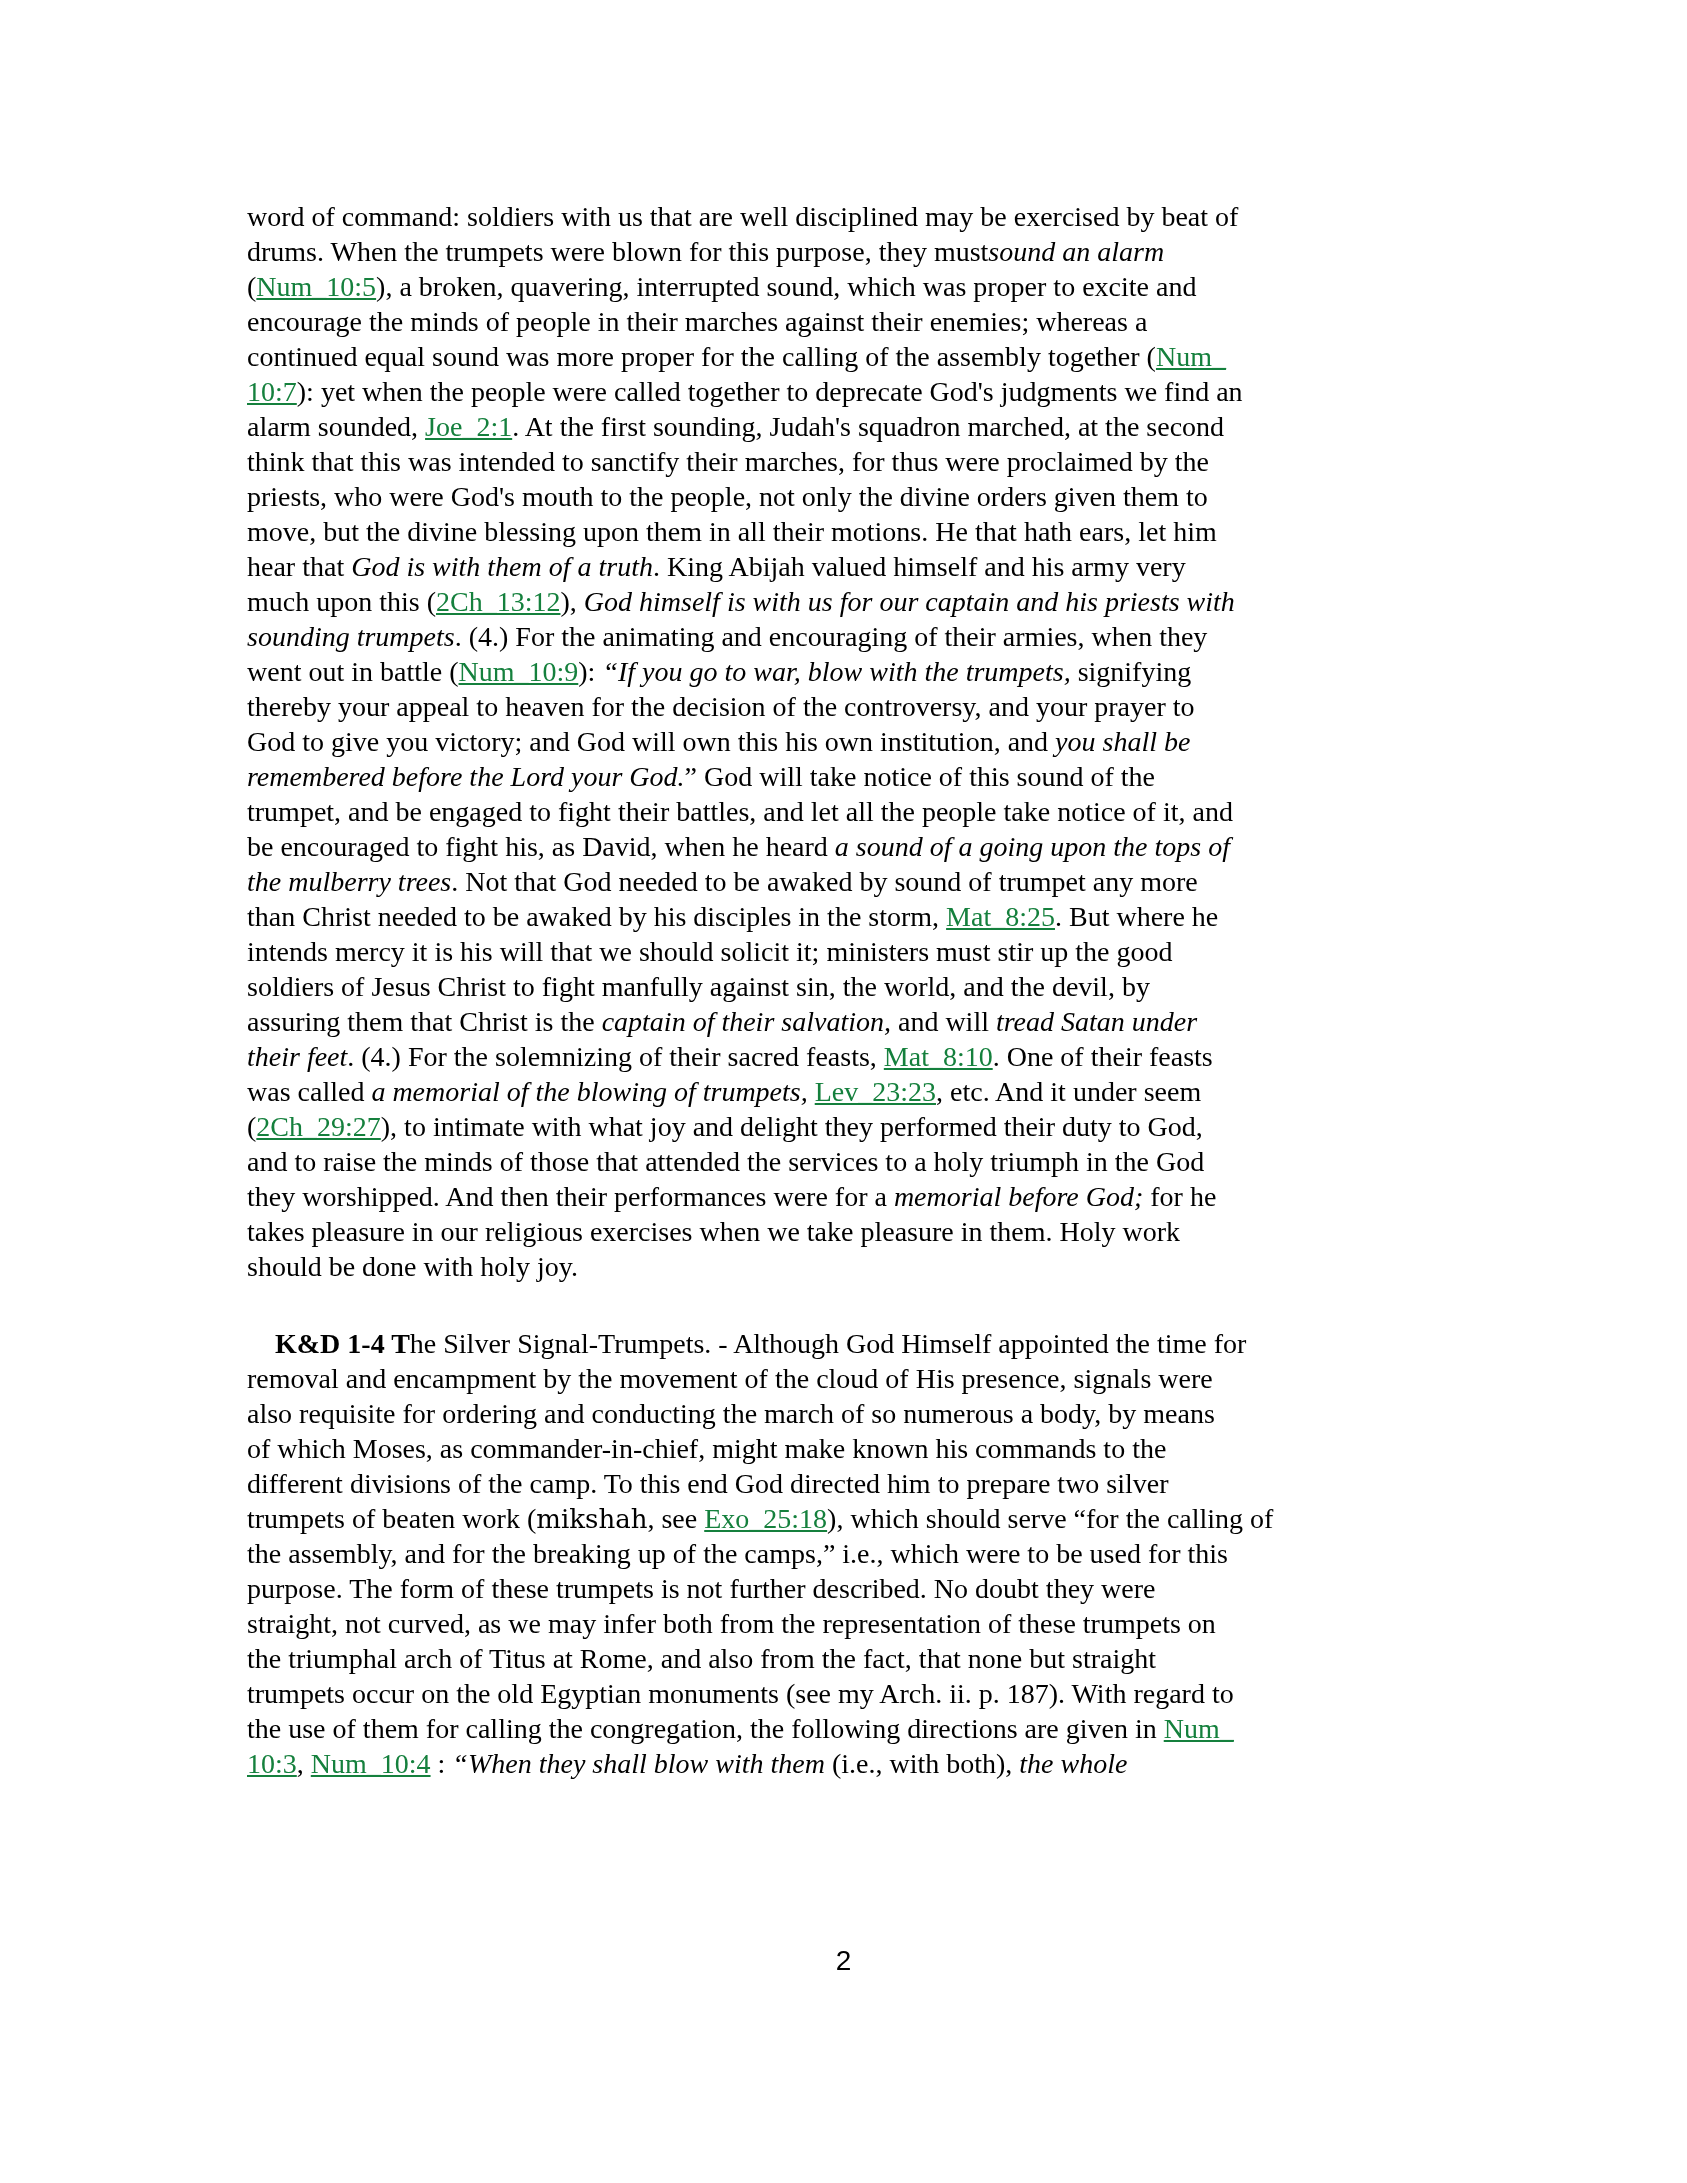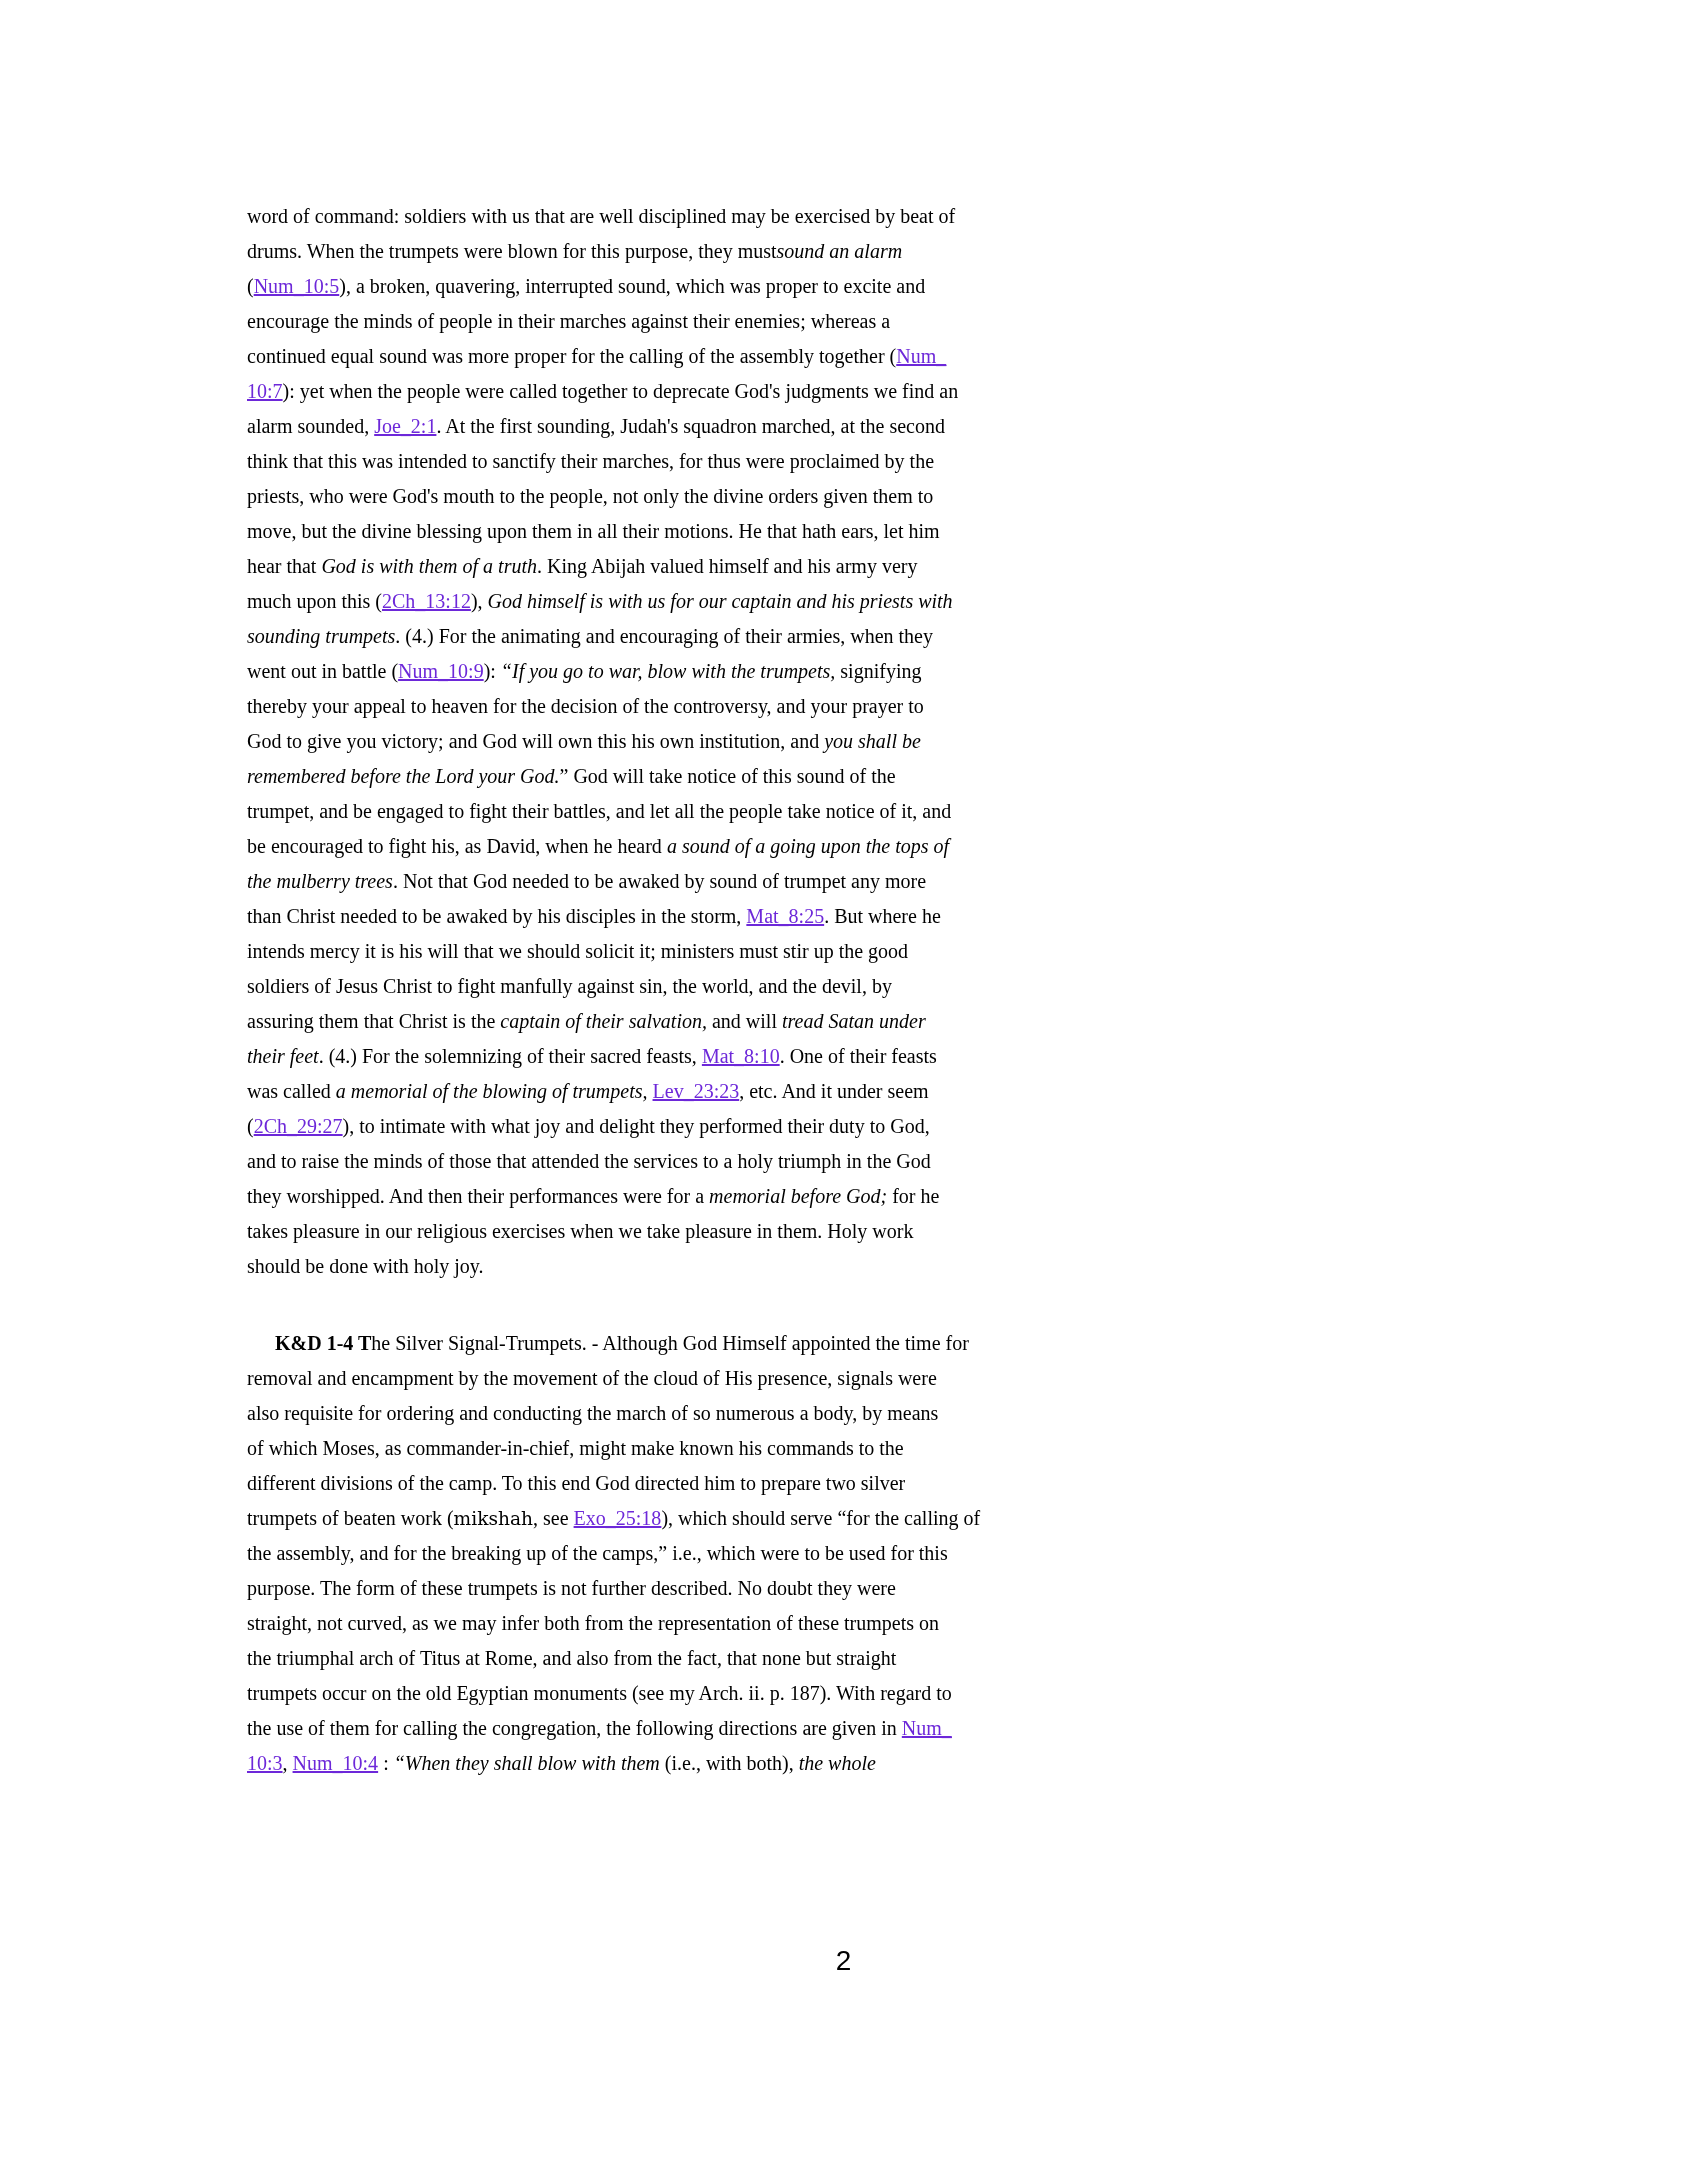--- a/index.html
+++ b/index.html
@@ -19,32 +19,32 @@
   .text-block {
     position: absolute;
     left: 247px; top: 199px;
     width: 1203px;
   }
   .paragraph { margin: 0; padding: 0; }
   .paragraph.kd { margin-top: 42px; }
   .line {
     height: 35px;
     line-height: 35px;
-    font-size: 20px;
+    font-size: 28px;
     white-space: nowrap;
   }
   .line.indent { padding-left: 28px; }
   .it { font-style: italic; }
   .b  { font-weight: bold; }
   .translit {
     font-family: "DejaVu Serif", serif;
     font-size: 0.93em;
   }
   a.ref {
-    color: #6d28d9;
+    color: #15803d;
     text-decoration: underline;
     cursor: pointer;
   }
   .page-number {
     position: absolute;
     left: 0; top: 1943px;
     width: 1687px;
     text-align: center;
     font-family: "Liberation Sans", sans-serif;
     font-size: 28px;

